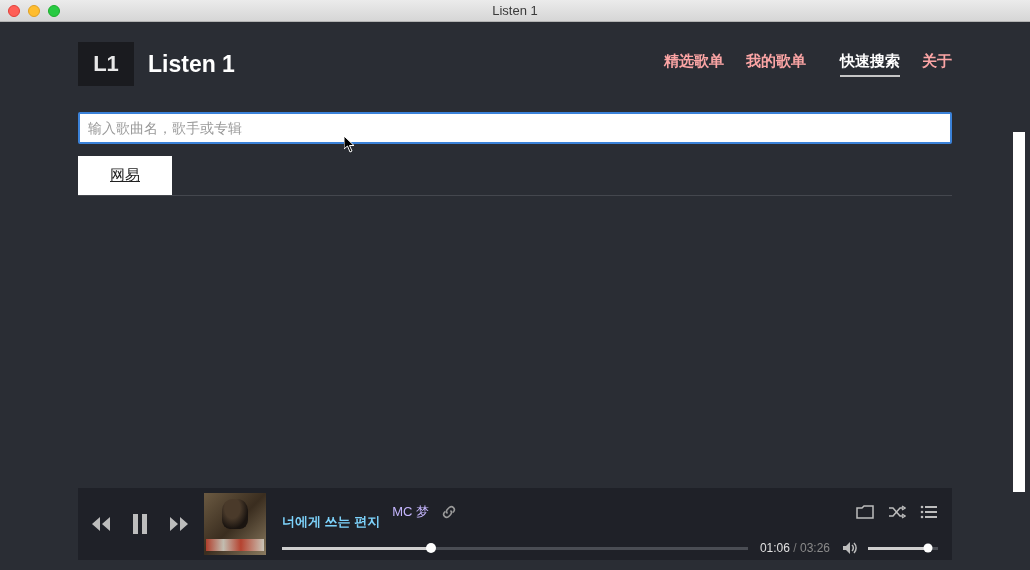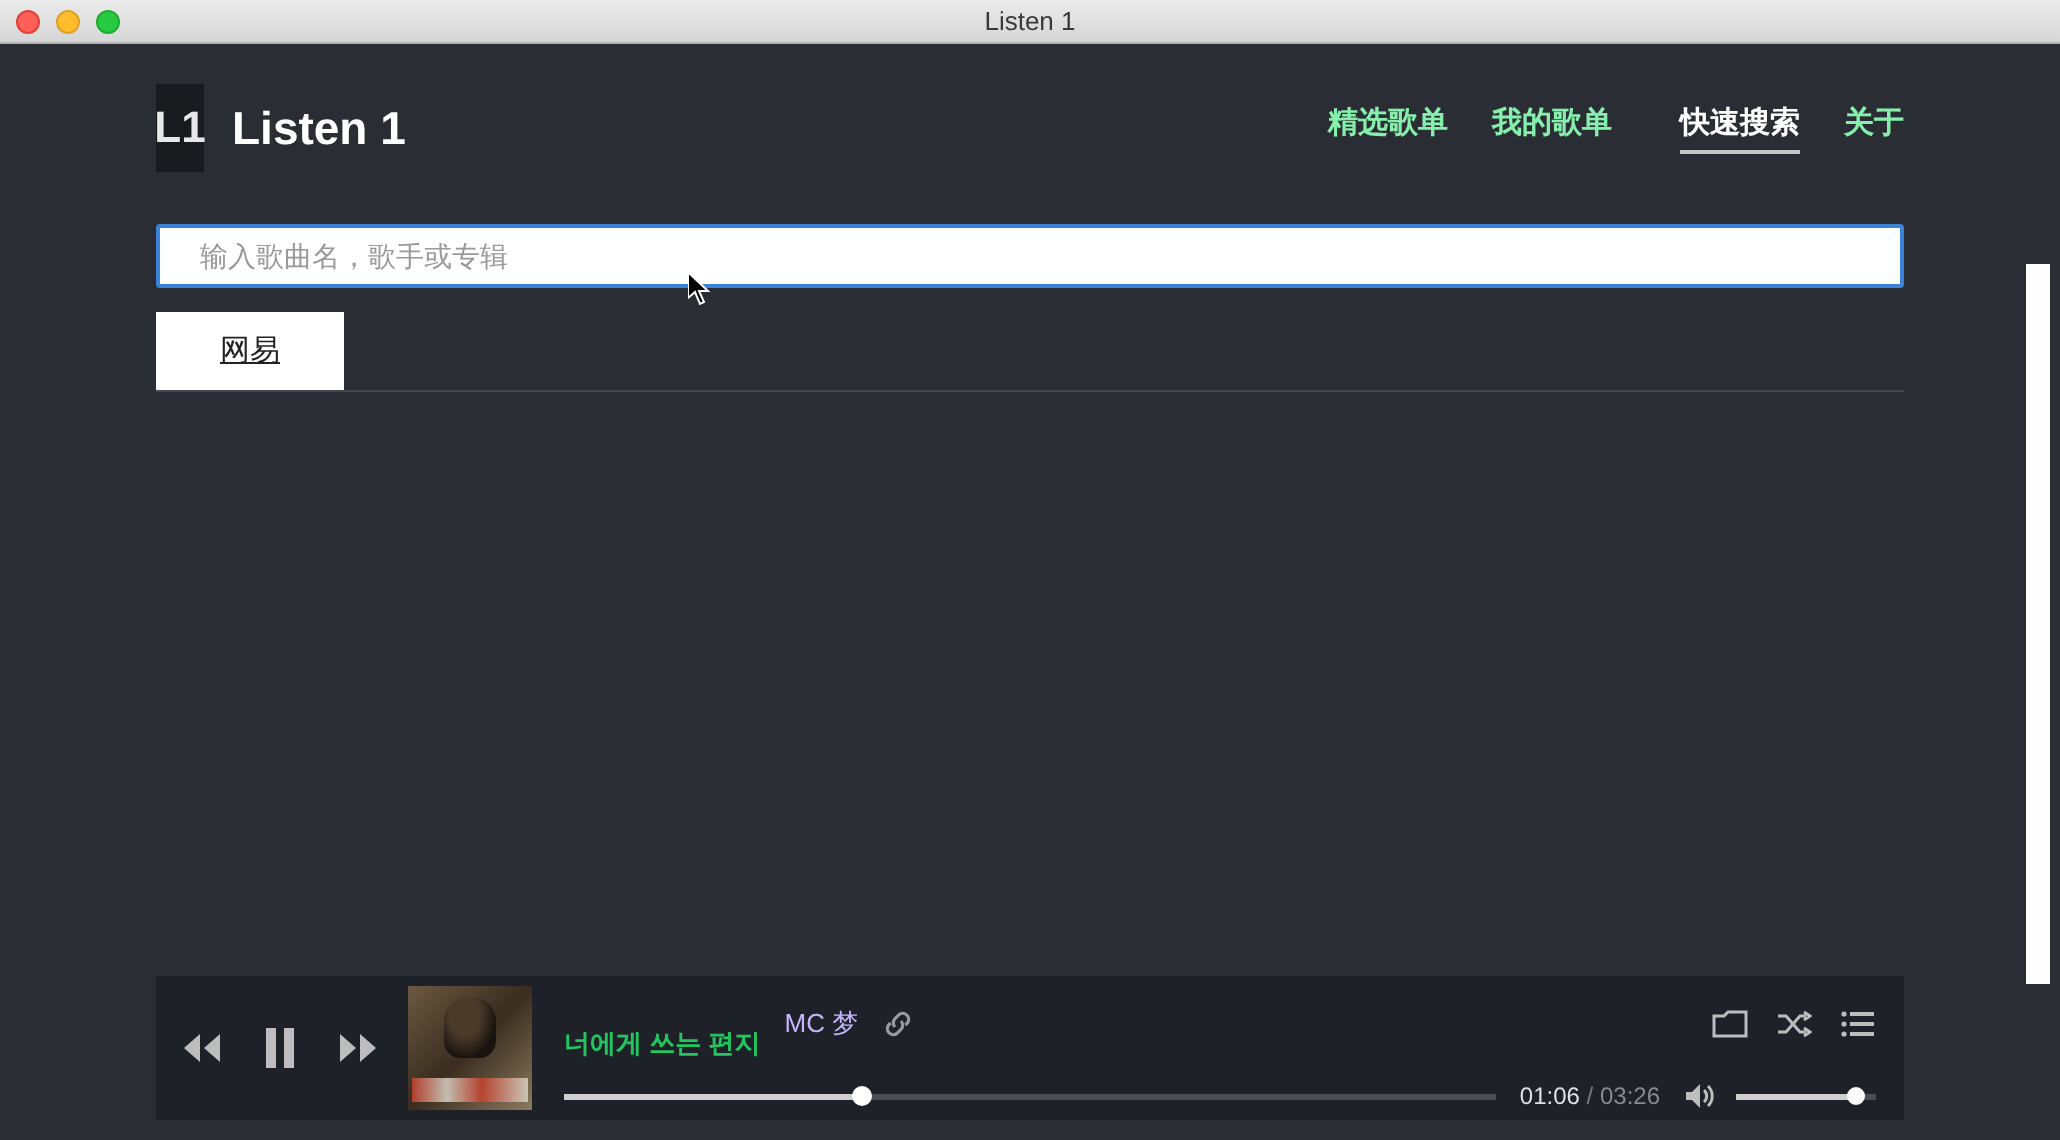--- a/index.html
+++ b/index.html
@@ -61,21 +61,21 @@
       align-items: center;
       justify-content: space-between;
       padding: 20px 78px 12px 78px;
     }
     .brand {
       display: flex;
       align-items: center;
       gap: 14px;
     }
     .logo {
-      width: 24px;
+      width: 56px;
       height: 44px;
       background: #1a1b1f;
       display: flex;
       align-items: center;
       justify-content: center;
       font-weight: bold;
       color: #e8e8e8;
       font-size: 22px;
       font-family: Arial, sans-serif;
     }
@@ -84,41 +84,41 @@
       font-size: 23px;
       font-weight: 600;
     }
     .nav {
       display: flex;
       gap: 22px;
       font-size: 15px;
       font-weight: 600;
     }
     .nav-item {
-      color: #86efac;
+      color: #fca5a5;
       cursor: pointer;
       padding-bottom: 4px;
     }
     .nav-item.active {
       color: #fff;
       border-bottom: 2px solid #c6c6c6;
       margin-left: 12px;
     }
     
     
     .search-row {
       padding: 14px 78px 0 78px;
     }
     .search-input {
       width: 100%;
       height: 32px;
       background: #fff;
       border: 2px solid #3b82d9;
       border-radius: 2px;
-      padding: 0 20px;
+      padding: 0 8px;
       font-size: 14px;
       color: #333;
       outline: none;
     }
     .search-input::placeholder {
       color: #999;
     }
     
     
     .tabs {
@@ -218,21 +218,21 @@
       gap: 10px;
       min-width: 0;
     }
     .track-meta {
       display: flex;
       align-items: center;
       gap: 12px;
       font-size: 13px;
     }
     .track-title {
-      color: #22c55e;
+      color: #7dd3fc;
       font-weight: 600;
       margin-top: 20px;
     }
     .track-artist {
       color: #c4b5fd;
     }
     .link-icon {
       color: #9a9a9a;
     }
     .right-icons {

